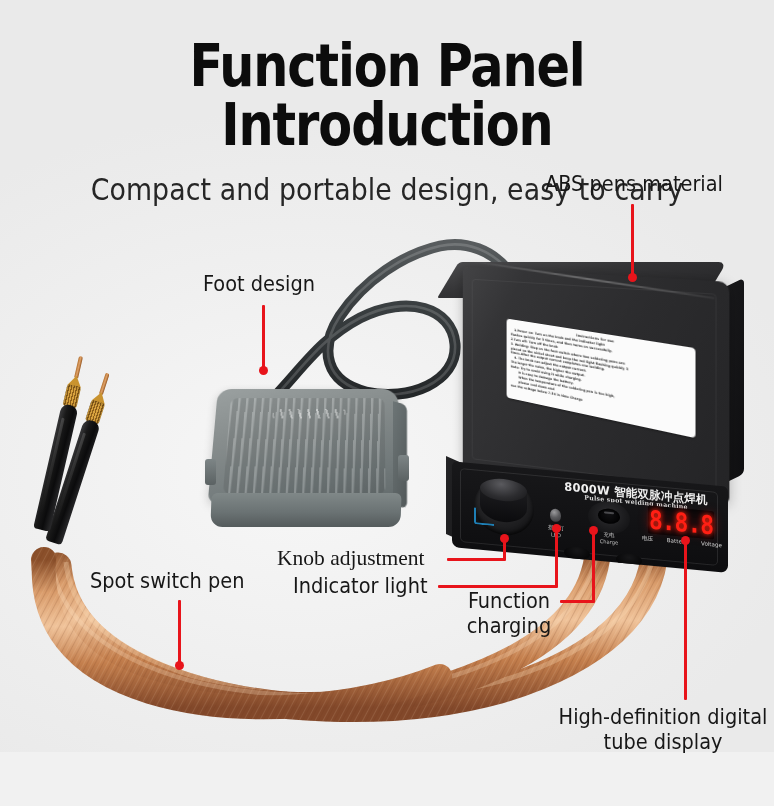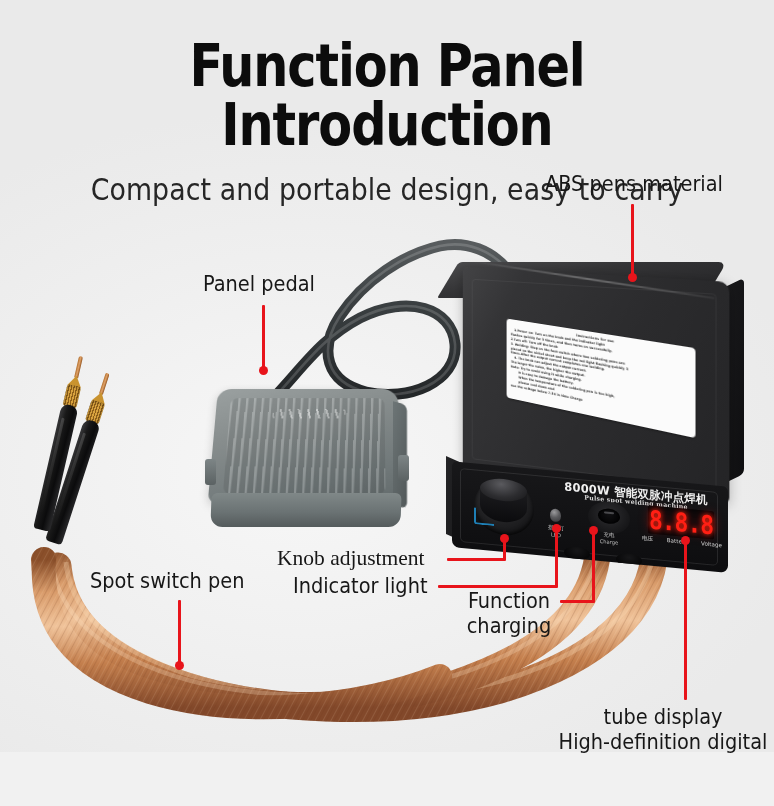--- a/index.html
+++ b/index.html
@@ -456,21 +456,21 @@
 
       <div class="out-port" style="left:112px; top:74px;"></div>
       <div class="out-port" style="left:164px; top:76px;"></div>
     </div>
   </div>
 
   <div class="callout" style="left:545px; top:171px;">ABS pens material</div>
   <div class="lead v" style="left:631px; top:204px; height:74px;"></div>
   <div class="dot" style="left:628px; top:273px;"></div>
 
-  <div class="callout" style="left:203px; top:271px;">Panel pedal</div>
+  <div class="callout" style="left:203px; top:271px;">Foot design</div>
   <div class="lead v" style="left:262px; top:305px; height:66px;"></div>
   <div class="dot" style="left:259px; top:366px;"></div>
 
   <div class="callout" style="left:277px; top:546px;font-family:Liberation Serif, serif;">Knob adjustment</div>
   <div class="lead h" style="left:447px; top:558px; width:59px;"></div>
   <div class="lead v" style="left:503px; top:538px; height:22px;"></div>
   <div class="dot" style="left:500px; top:534px;"></div>
 
   <div class="callout" style="left:293px; top:573px;">Indicator light</div>
   <div class="lead h" style="left:438px; top:585px; width:120px;"></div>
@@ -483,19 +483,19 @@
   </div>
   <div class="lead h" style="left:560px; top:600px; width:35px;"></div>
   <div class="lead v" style="left:592px; top:530px; height:72px;"></div>
   <div class="dot" style="left:589px; top:526px;"></div>
 
   <div class="callout" style="left:90px; top:568px;">Spot switch pen</div>
   <div class="lead v" style="left:178px; top:600px; height:66px;"></div>
   <div class="dot" style="left:175px; top:661px;"></div>
 
   <div class="callout two-line" style="left:556px; top:704px; width:214px;">
+    <div>High-definition digital</div>
     <div>tube display</div>
-    <div>High-definition digital</div>
   </div>
   <div class="lead v" style="left:684px; top:540px; height:160px;"></div>
   <div class="dot" style="left:681px; top:536px;"></div>
 
 </div>
 
 </body></html>

